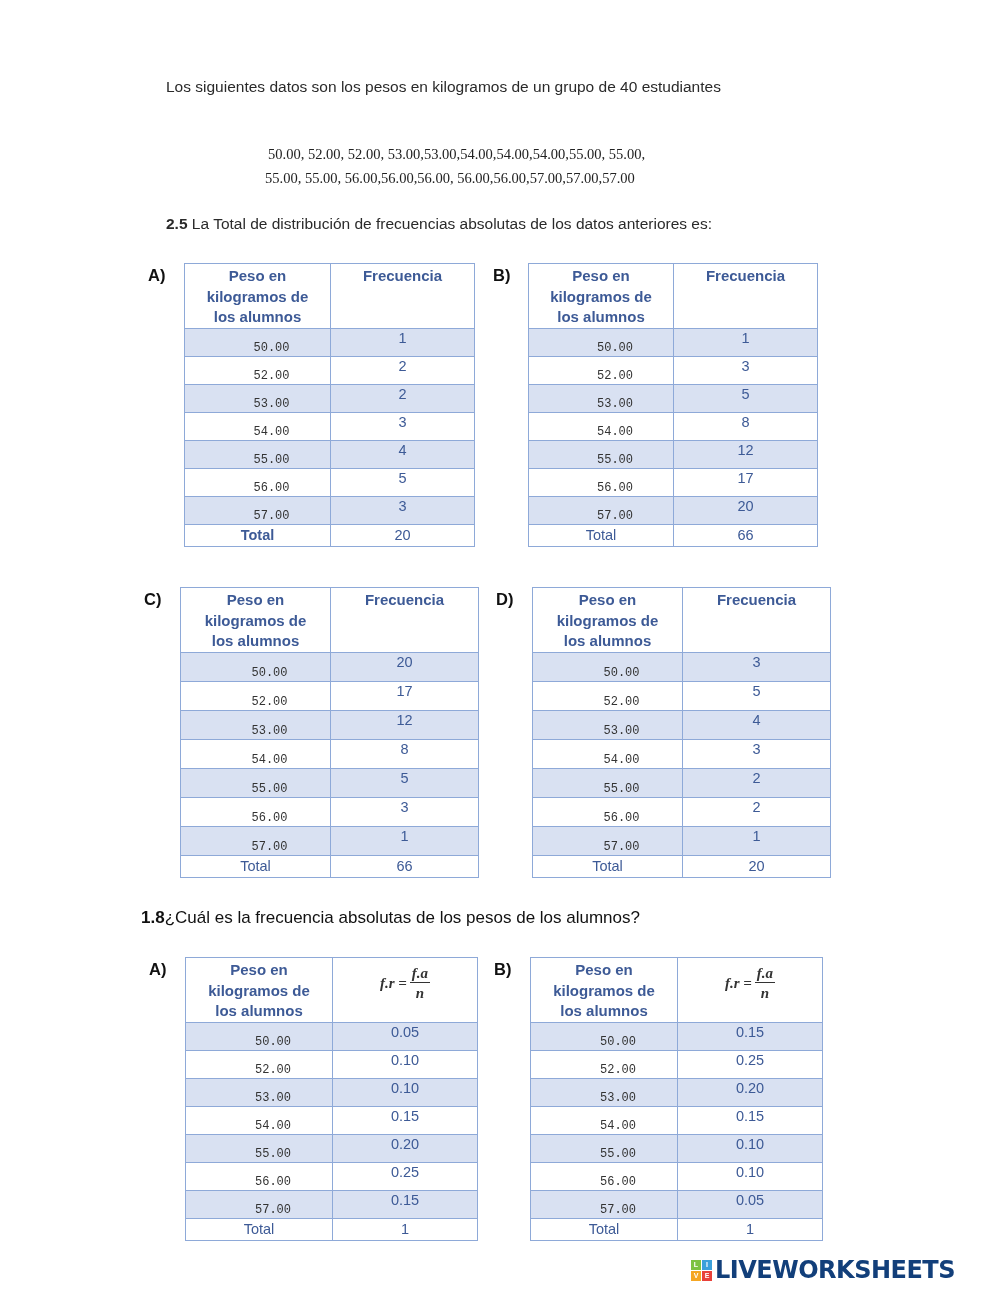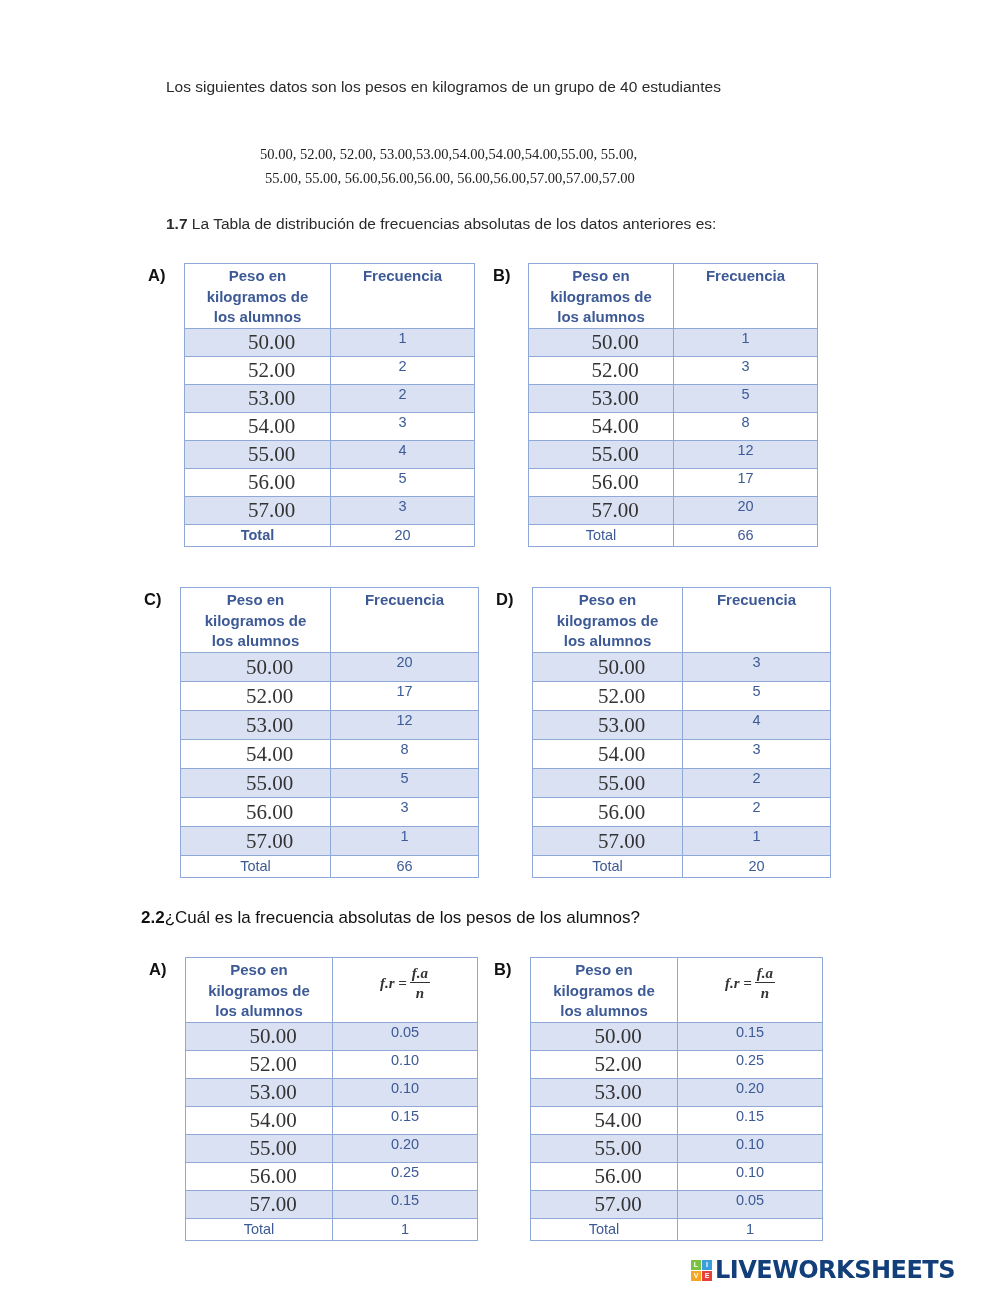--- a/index.html
+++ b/index.html
@@ -7,43 +7,43 @@
   .abs { position:absolute; }
   .intro { left:166px; top:78px; font-size:15.5px; color:#2a2a2a; white-space:nowrap; }
   .data-line { font-family:"Liberation Serif", serif; font-size:14.5px; color:#222; white-space:nowrap; }
   .q-title { font-size:15.5px; color:#2a2a2a; white-space:nowrap; }
   .q-title b { font-weight:bold; }
   .q2 { font-size:17px; color:#111; }
   .opt-label { font-weight:bold; font-size:16.5px; color:#111; }
   table.ft { position:absolute; border-collapse:collapse; table-layout:fixed; }
   table.ft td { border:1.5px solid #8ea9d8; text-align:center; padding:0; }
   table.ft td.hdr { color:#3d5a96; font-weight:bold; font-size:15px; line-height:20.5px; vertical-align:top; padding-top:2px; background:#fff; }
-  table.ft td.wt { font-family:Liberation Serif, serif; font-size:21px; color:#333; vertical-align:bottom; padding-bottom:1px;padding-left:28px; }
+  table.ft td.wt { font-family:Liberation Mono, monospace; font-size:12px; color:#333; vertical-align:bottom; padding-bottom:1px;padding-left:28px; }
   table.ft td.fq { color:#3d5a96; font-size:14.5px; vertical-align:top; padding-top:1px; }
   table.ft tr.shaded td { background:#d9e1f2; }
   table.ft tr.total td { color:#3d5a96; font-size:14.5px; vertical-align:middle; background:#fff; }
   table.ft tr.total td.bold { font-weight:bold; }
   .formula { font-family:"Liberation Serif", serif; font-style:italic; color:#333; font-size:15px; display:inline-flex; align-items:center; gap:3px; margin-top:4px; }
   .frac { display:inline-flex; flex-direction:column; align-items:center; }
   .frac .num { border-bottom:1px solid #333; padding:0 2px; line-height:18px; }
   .frac .den { line-height:20px; }
   .logo { left:691px; top:1256px; display:flex; align-items:center; gap:3px; }
   .logo-blocks { display:grid; grid-template-columns:10px 10px; grid-template-rows:10px 10px; gap:1px; }
   .logo-blocks span { font-size:7px; font-weight:bold; color:#fff; display:flex; align-items:center; justify-content:center; line-height:1; }
   .logo-text { font-family:"DejaVu Sans", sans-serif; font-weight:bold; font-size:24px; color:#123f7a; letter-spacing:-0.5px; }
 </style>
 </head>
 <body>
 
 <div class="abs intro">Los siguientes datos son los pesos en kilogramos de un grupo de 40 estudiantes</div>
-<div class="abs data-line" style="left:260px; top:146px;">50.00, 52.00, 52.00, 53.00,53.00,54.00,54.00,54.00,55.00, 55.00,</div>
+<div class="abs data-line" style="left:268px; top:146px;">50.00, 52.00, 52.00, 53.00,53.00,54.00,54.00,54.00,55.00, 55.00,</div>
 <div class="abs data-line" style="left:265px; top:170px;">55.00, 55.00, 56.00,56.00,56.00, 56.00,56.00,57.00,57.00,57.00</div>
 
 <div class="abs q-title" style="left:166px; top:215px;">
-  <b>1.7</b><span> La Tabla de distribución de frecuencias absolutas de los datos anteriores es:</span>
+  <b>2.5</b><span> La Total de distribución de frecuencias absolutas de los datos anteriores es:</span>
 </div>
 
 <div class="abs opt-label" style="left:148px; top:266px;">A)</div>
 <table class="ft" style="left:184px; top:263px; width:291px;">
 <colgroup>
       <col style="width:146px">
       <col>
     </colgroup>
     <tbody>
       <tr style="height: 63px;">
@@ -217,21 +217,21 @@
         <td class="fq">1</td>
       </tr>
       <tr class="total" style="height: 22px;">
         <td>Total</td>
         <td>20</td>
       </tr>
     </tbody>
   </table>
 
 <div class="abs q-title q2" style="left:141px; top:908px;">
-  <b>2.2</b><span>¿Cuál es la frecuencia absolutas de los pesos de los alumnos?</span>
+  <b>1.8</b><span>¿Cuál es la frecuencia absolutas de los pesos de los alumnos?</span>
 </div>
 
 <div class="abs opt-label" style="left:149px; top:960px;">A)</div>
 <table class="ft" style="left:185px; top:957px; width:293px;">
 <colgroup>
       <col style="width:147px">
       <col>
     </colgroup>
     <tbody>
       <tr style="height: 63px;">

